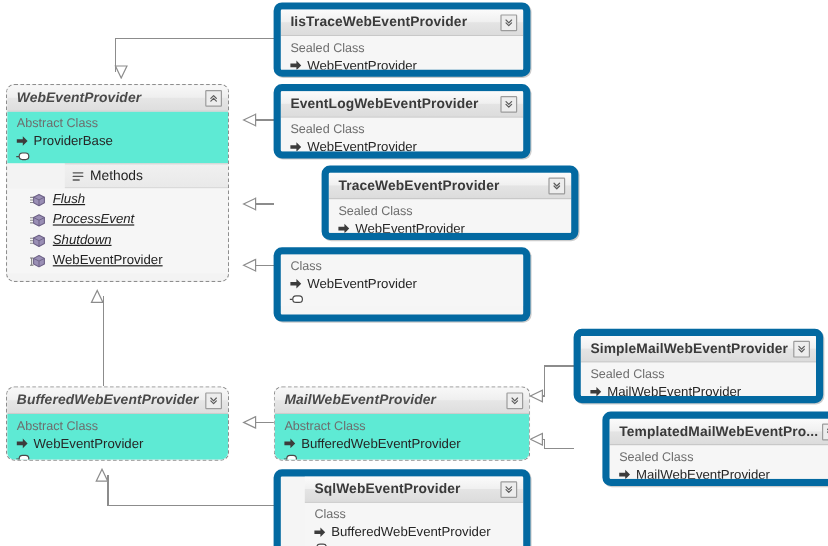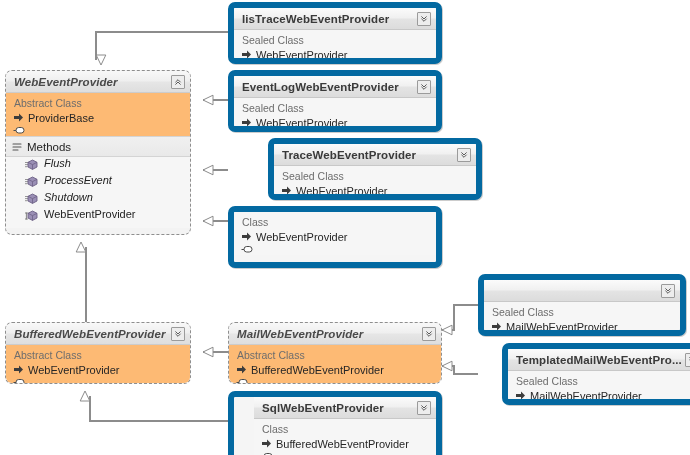--- a/index.html
+++ b/index.html
@@ -89,21 +89,21 @@
     display: flex;
     align-items: center;
     justify-content: center;
   }
   .expander svg { display: block; }
 
   .cls-body {
     background: #f6f6f6;
     padding: 2px 0 0 0;
   }
-  .cls.abstract .cls-body { background: #fdba74; }
+  .cls.abstract .cls-body { background: #5eead4; }
 
   .row {
     display: flex;
     align-items: center;
     height: 15px;
     padding: 0 6px;
     white-space: nowrap;
   }
   .row.kind {
     color: #6d6d6d;
@@ -129,30 +129,32 @@
   .section-head {
     display: flex;
     align-items: center;
     height: 19px;
     padding-left: 6px;
     background: linear-gradient(to bottom,#f0f0f0,#e9e9e9);
     border-top: 1px solid #d4d4d4;
     border-bottom: 1px solid #d4d4d4;
     font-size: 11.5px;
     color: #1f1f1f;
+    margin-left: 48px;
   }
   .section-head .ico { margin-right: 5px; }
 
   .member {
     display: flex;
-    align-items: flex-start;
+    align-items: center;
     height: 17px;
     padding-left: 19px;
     font-size: 11px;
     color: #222;
+    text-decoration: underline;
   }
   .member.abs { font-style: italic; }
   .member .ico { margin-right: 5px; }
 
   .members { background: #f6f6f6; padding-bottom: 3px; }
 </style>
 </head>
 <body>
 
 <div id="canvas">
@@ -463,20 +465,21 @@
               <svg width="12" height="9" viewBox="0 0 12 9">
                 <line x1="0.5" y1="4.5" x2="3" y2="4.5" stroke="#4a4a4a" stroke-width="1"></line>
                 <rect x="3" y="1.5" width="8" height="5.5" rx="2.7" ry="2.7" fill="#ffffff" stroke="#4a4a4a" stroke-width="1"></rect>
               </svg>
             </span>
           </div>
         </div>
       </div>
       <div class="cls" style="left: 478px; top: 274px; width: 208px; height: 62px;">
         <div class="cls-head">
+          <span class="cls-title">SimpleMailWebEventProvider</span>
           <span class="expander">
             <svg width="10" height="10" viewBox="0 0 10 13">
               <path d="M2,3.5 L5,6.5 L8,3.5 M2,6.5 L5,9.5 L8,6.5" fill="none" stroke="#5a5a5a" stroke-width="1.3" stroke-linecap="round" stroke-linejoin="round"></path>
             </svg>
           </span>
         </div>
         <div class="cls-body">
           <div class="row kind">Sealed Class</div>
           <div class="row base">
             <span class="ico">

